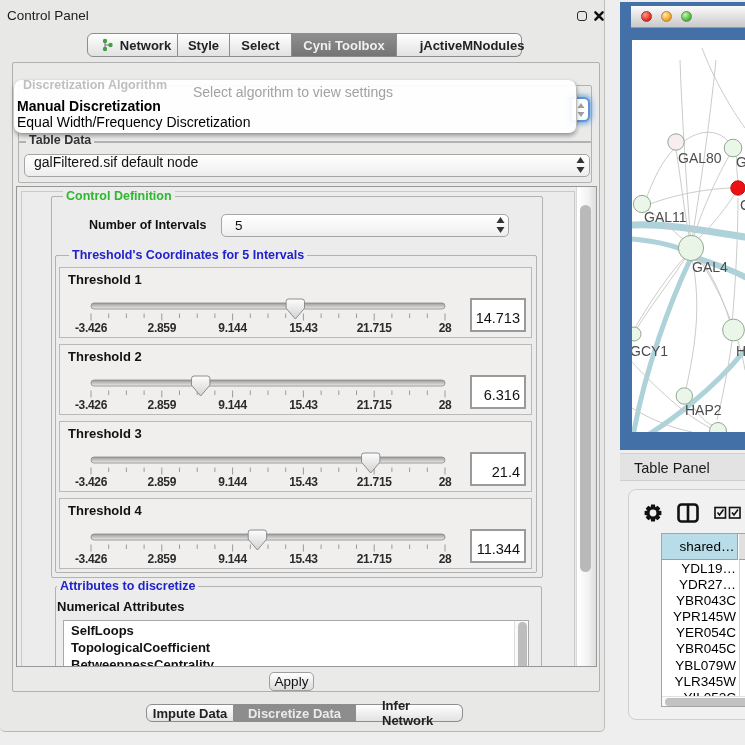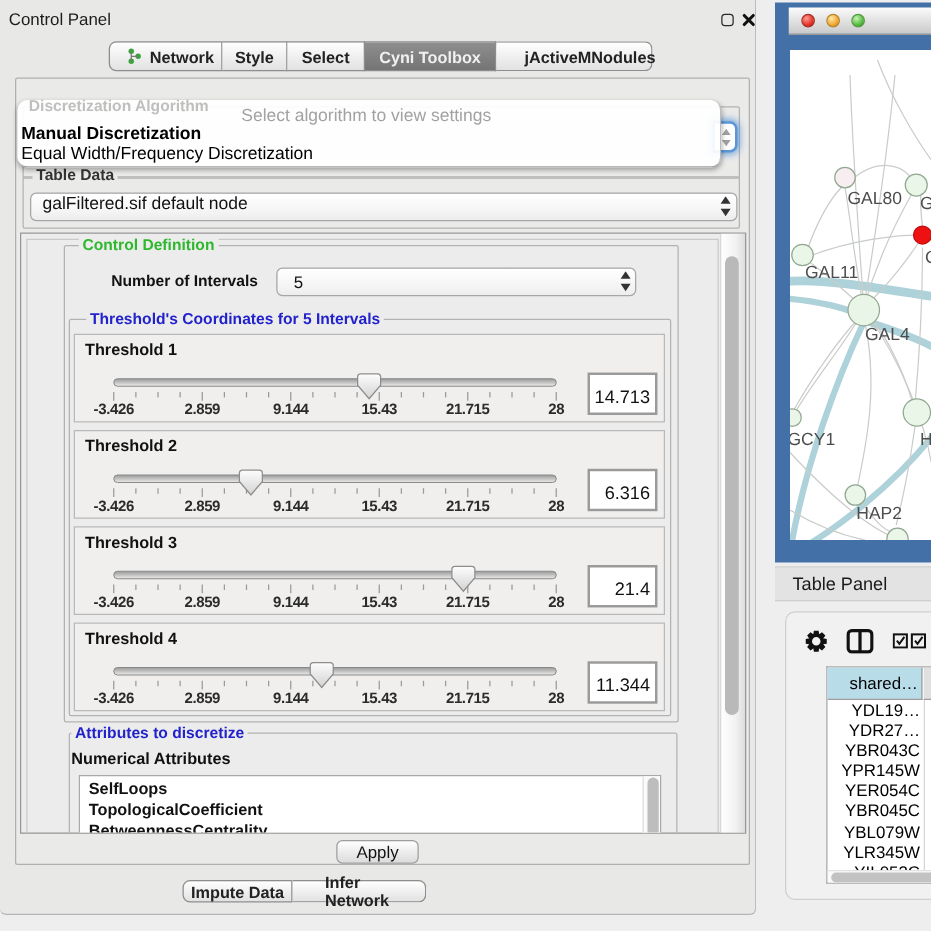--- a/index.html
+++ b/index.html
@@ -296,24 +296,25 @@
     <div class="abs" style="right:0;top:0;width:14px;height:100%;background:#fafafa;border-left:1px solid #dddddd;"></div>
     <div class="abs" style="right:1.5px;top:1px;width:9px;height:88px;background:#bdbdbd;border-radius:5px;"></div>
   </div>
 
  </div>
 </div>
 
 <div class="abs" style="left:576px;top:187px;width:20px;height:479px;background:linear-gradient(90deg,#ffffff,#f2f2f2 60%,#dddddd);border-left:1px solid #d9d9d9;"></div>
 <div class="abs" style="left:580px;top:205px;width:11px;height:367px;background:#b9b9b9;border-radius:6px;"></div>
 
-<div class="abs" style="left:269px;top:672px;width:66px;height:19px;background:linear-gradient(#ffffff,#e9e9e9 60%,#dcdcdc);border:1px solid #9e9e9e;border-radius:5px;text-align:center;font-size:13.5px;color:#111;line-height:17px;">Apply</div>
+<div class="abs" style="left:269px;top:672px;width:45px;height:19px;background:linear-gradient(#ffffff,#e9e9e9 60%,#dcdcdc);border:1px solid #9e9e9e;border-radius:5px;text-align:center;font-size:13.5px;color:#111;line-height:17px;">Apply</div>
 
 <div class="seg" style="left:146px;top:704px;height:18px;">
   <div style="width:88px;">Impute Data</div>
+  <div class="sel" style="width:122px;background:#8d8d8d;color:#ebebeb;">Discretize Data</div>
   <div style="width:107px;">Infer Network</div>
 </div>
 
 <div class="abs" style="left:14px;top:80px;width:563px;height:54px;background:rgba(255,255,255,0.93);border-radius:8px;box-shadow:0 2px 4px rgba(0,0,0,0.33);border-bottom:1px solid #9f9f9f;border-right:1px solid #bbbbbb;"></div>
 <div class="abs" style="left:23px;top:78px;font-size:12.5px;font-weight:bold;color:#bfbfbe;">Discretization Algorithm</div>
 <div class="abs" style="left:193px;top:84px;font-size:14px;color:#a2a2a2;">Select algorithm to view settings</div>
 <div class="abs" style="left:17px;top:98px;font-size:14px;font-weight:bold;color:#000;">Manual Discretization</div>
 <div class="abs" style="left:17px;top:114px;font-size:14px;color:#000;">Equal Width/Frequency Discretization</div>
 
 <div class="abs" style="left:620px;top:2px;width:125px;height:448px;background:#4470a8;"></div>

